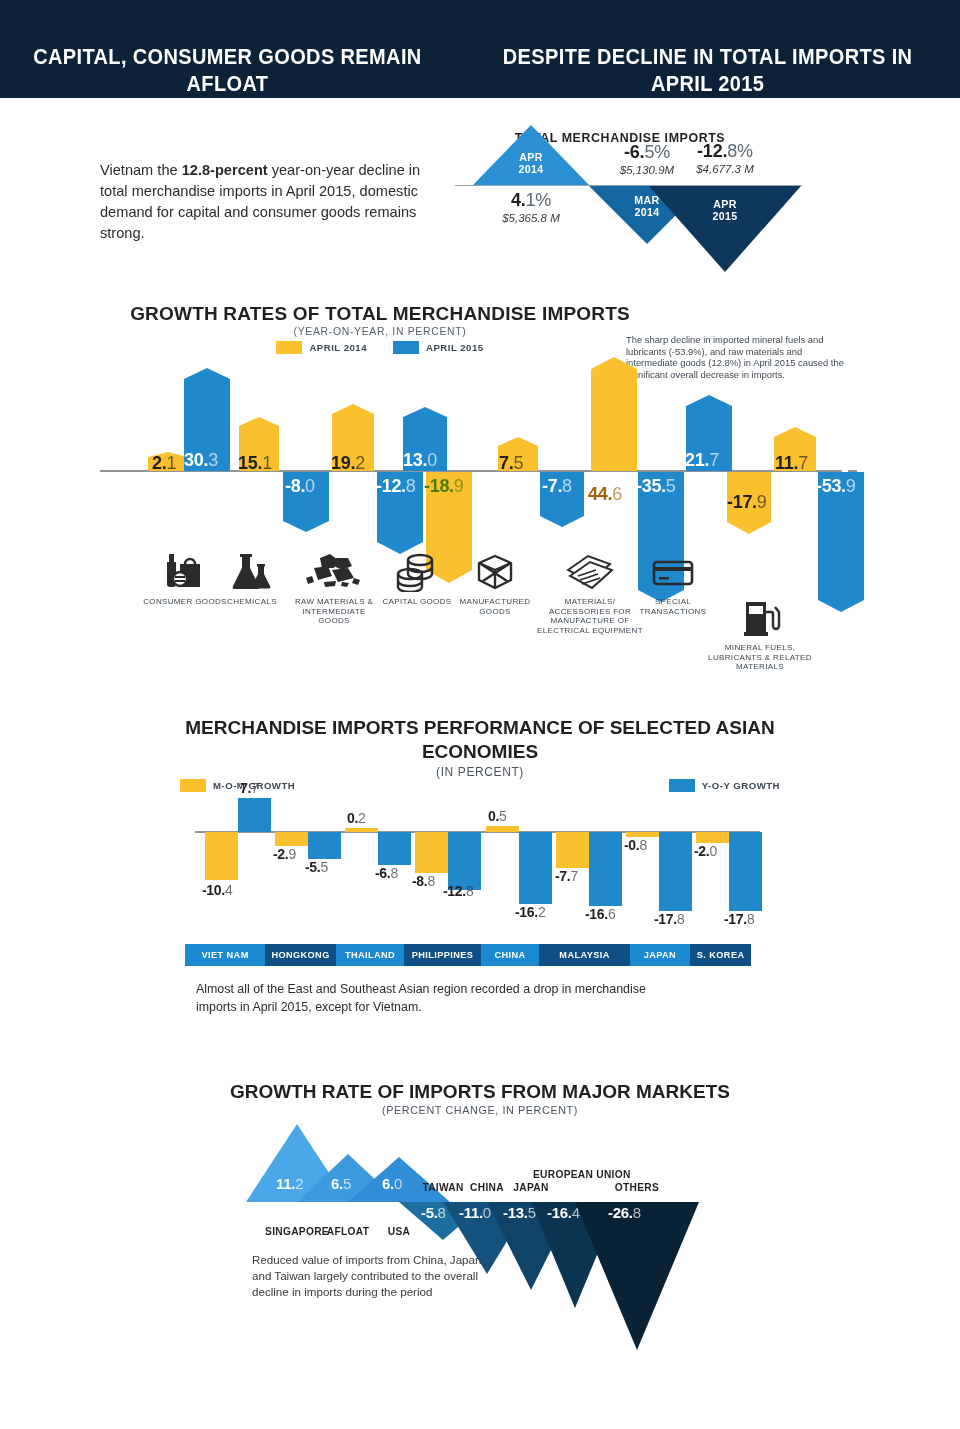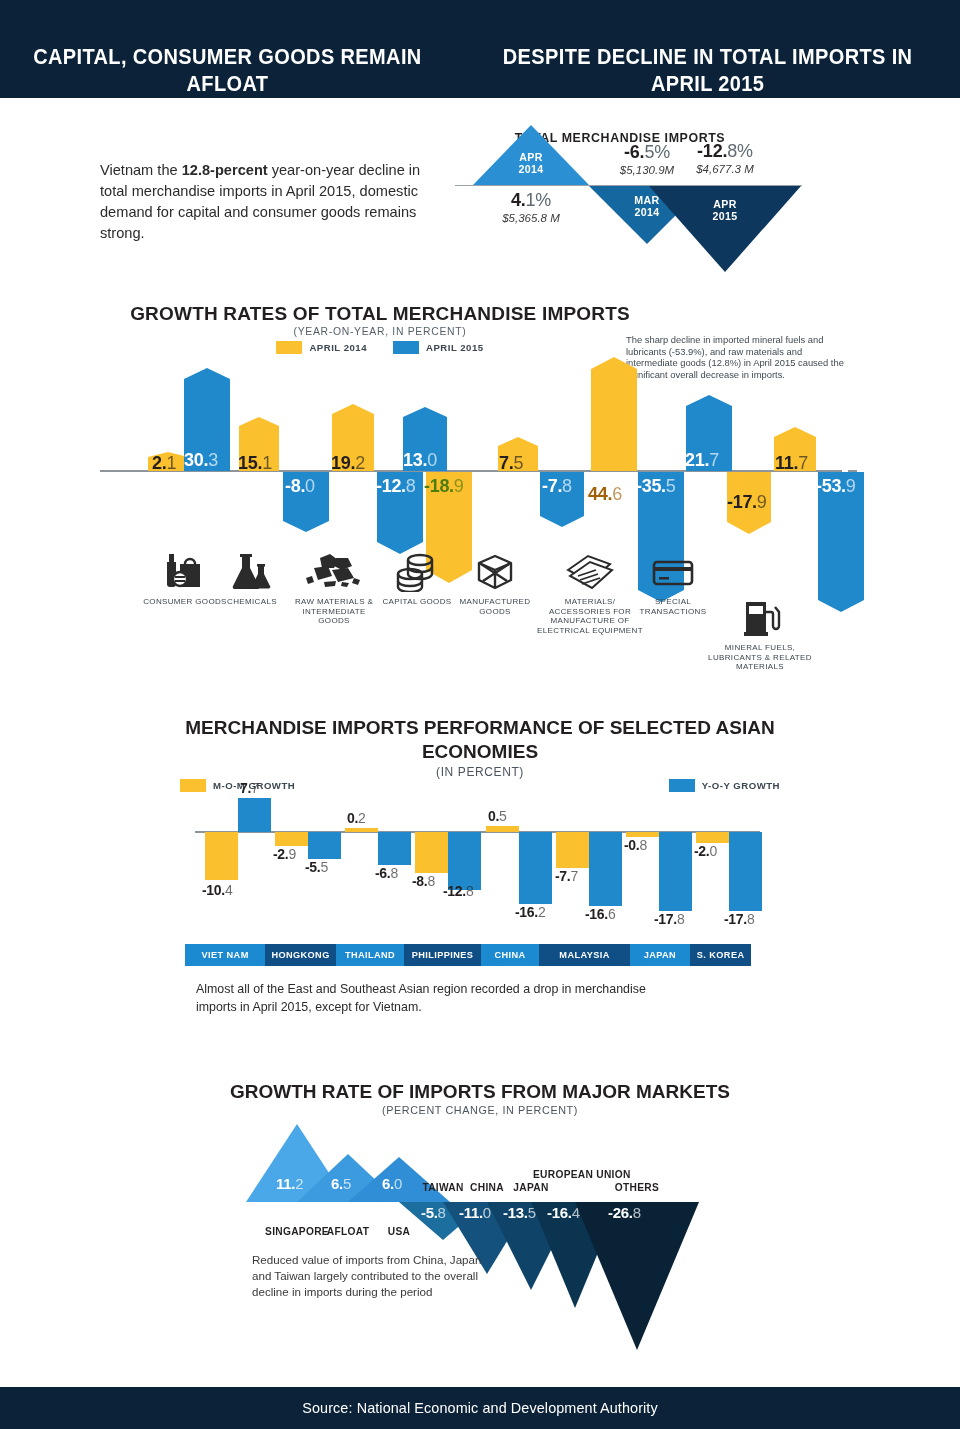--- a/index.html
+++ b/index.html
@@ -469,17 +469,14 @@
     <div class="z-val" style="left:301px; top:86px;"><span>-16.</span><span class="dim">4</span></div>
     <div class="z-name" style="left:287px; top:51px; width:84px;">EUROPEAN UNION</div>
 
     <div class="zt" style="left:329px; top:84px; border-left:62px solid transparent; border-right:62px solid transparent; border-top:148px solid #0a2236;"></div>
     <div class="z-val" style="left:362px; top:86px;"><span>-26.</span><span class="dim">8</span></div>
     <div class="z-name" style="left:349px; top:64px; width:84px;">OTHERS</div>
   </div>
 
   <div class="s3-note">Reduced value of imports from China, Japan and Taiwan largely contributed to the overall decline in imports during the period</div>
 
-  <div class="footer">
-    <span>Source: National Economic and Development Authority</span>
-  </div>
 
 </div>
 
 </body></html>

